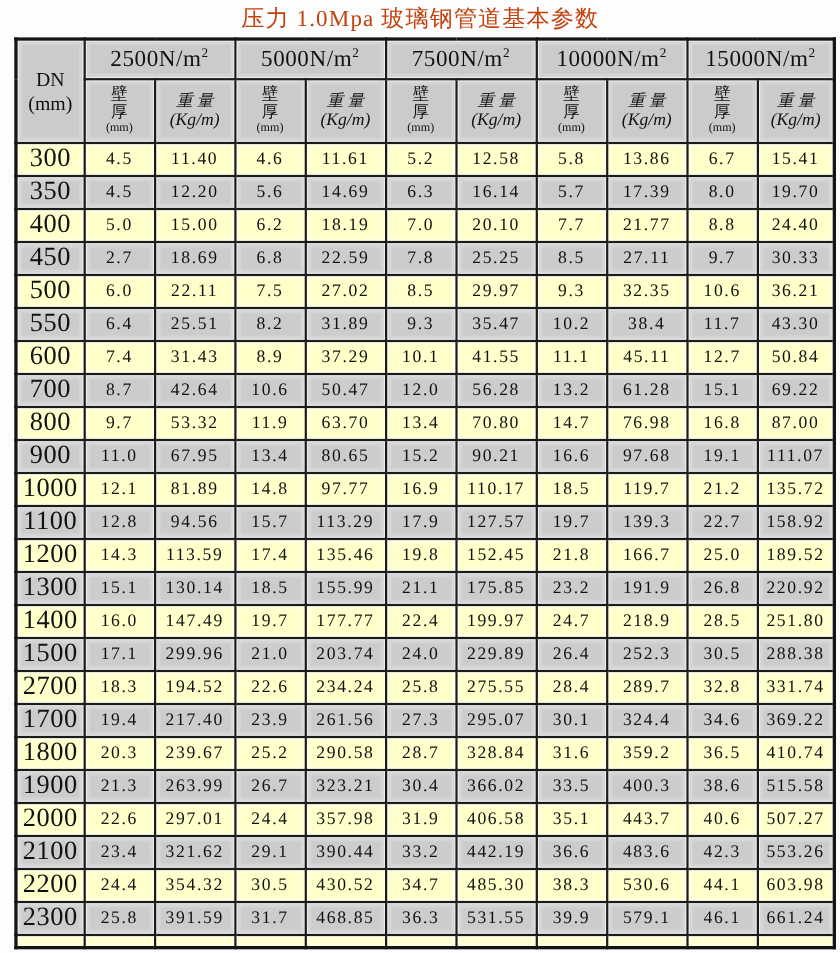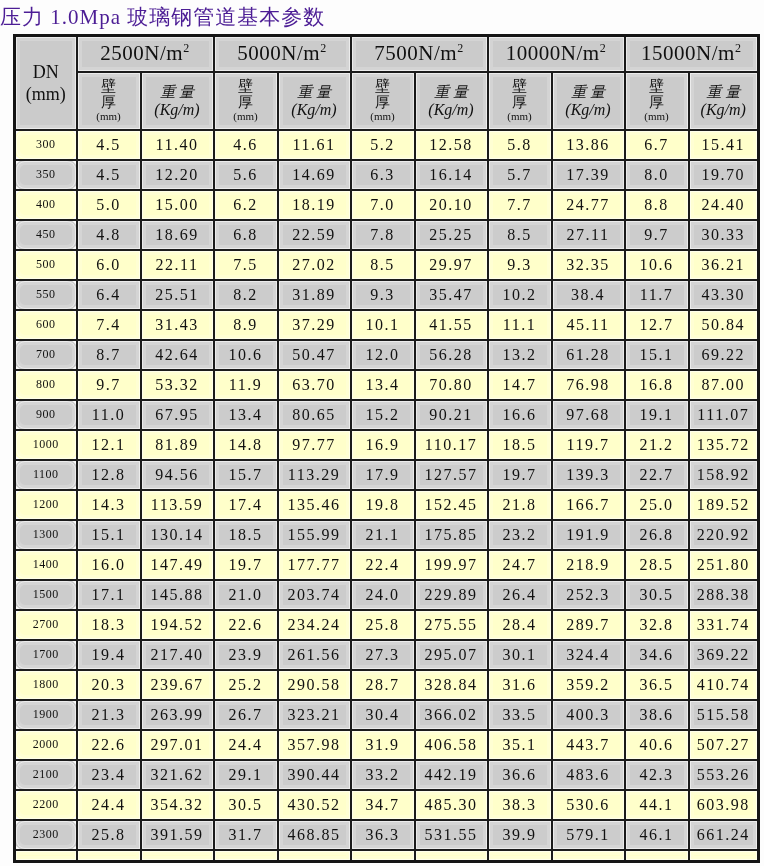--- a/index.html
+++ b/index.html
@@ -12,24 +12,25 @@
   .page {
     position: relative;
     width: 764px; height: 866px;
     overflow: hidden;
     background: #fdfdfd;
   }
   .title {
     position: absolute;
     top: 3px; left: 0;
     width: 100%;
+    text-align: center;
     font-size: 21px;
     letter-spacing: 1px;
     white-space: pre;
-    color: #4c1d95;
+    color: #c2410c;
   }
   table.params {
     position: absolute;
     left: 13px; top: 34px;
     width: 744px;
     border-collapse: collapse;
     table-layout: fixed;
     border: 3px solid #151515;
   }
   th, td {
@@ -46,21 +47,21 @@
   .dn-th { font-size: 18px; line-height: 22px; margin-left: 41px; }
   .group-th { font-size: 21px; letter-spacing: 0.5px; white-space: nowrap; font-family: Liberation Serif, serif; }
   .group-th sup { font-size: 12px; line-height: 0; }
   .th-thk { font-size: 15px; line-height: 16px; }
   .th-thk .unit { font-size: 11px; line-height: 13px; }
   .th-wt { font-size: 15px; line-height: 18px; font-style: italic; }
   .th-wt .unit { font-size: 16px; }
   tbody td { height: 28px; }
   tbody.main tr:nth-of-type(odd) td { background: #ffffca; }
   tbody.main tr:nth-of-type(even) td { background: #cccccc; }
-  td.dn { font-size: 12px; letter-spacing: 0.5px; border-radius: 9px; }
+  td.dn { font-size: 24px; letter-spacing: 0.5px; }
   td.val { font-size: 16px; letter-spacing: 1.5px; }
   tbody.partial td { height: 9px; background: #ffffca; }
 </style>
 </head>
 <body>
 
 <div class="page">
 
   <div class="title">压力 1.0Mpa 玻璃钢管道基本参数</div>
 
@@ -172,28 +173,28 @@
 
         <tr>
           <td class="dn">400</td>
           <td class="val">5.0</td>
           <td class="val">15.00</td>
           <td class="val">6.2</td>
           <td class="val">18.19</td>
           <td class="val">7.0</td>
           <td class="val">20.10</td>
           <td class="val">7.7</td>
-          <td class="val">24.77</td>
+          <td class="val">21.77</td>
           <td class="val">8.8</td>
           <td class="val">24.40</td>
         </tr>
 
         <tr>
           <td class="dn">450</td>
-          <td class="val">4.8</td>
+          <td class="val">2.7</td>
           <td class="val">18.69</td>
           <td class="val">6.8</td>
           <td class="val">22.59</td>
           <td class="val">7.8</td>
           <td class="val">25.25</td>
           <td class="val">8.5</td>
           <td class="val">27.11</td>
           <td class="val">9.7</td>
           <td class="val">30.33</td>
         </tr>
@@ -348,21 +349,21 @@
           <td class="val">199.97</td>
           <td class="val">24.7</td>
           <td class="val">218.9</td>
           <td class="val">28.5</td>
           <td class="val">251.80</td>
         </tr>
 
         <tr>
           <td class="dn">1500</td>
           <td class="val">17.1</td>
-          <td class="val">145.88</td>
+          <td class="val">299.96</td>
           <td class="val">21.0</td>
           <td class="val">203.74</td>
           <td class="val">24.0</td>
           <td class="val">229.89</td>
           <td class="val">26.4</td>
           <td class="val">252.3</td>
           <td class="val">30.5</td>
           <td class="val">288.38</td>
         </tr>
 

